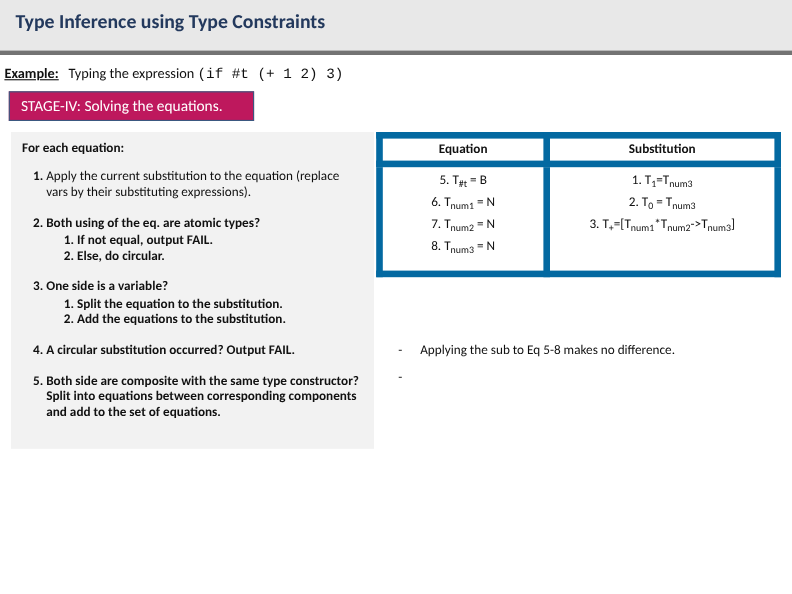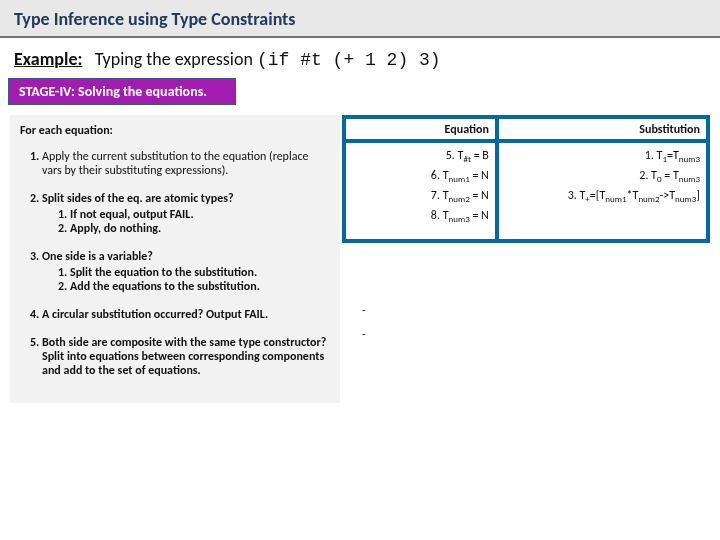--- a/index.html
+++ b/index.html
@@ -6,42 +6,42 @@
   body {
     width: 720px; height: 540px;
     font-family: "Segoe UI", Calibri, Arial, sans-serif;
     background: #fff;
     position: relative;
     font-size: 12px;
     color: #111;
   }
   .title-bar {
     background: #e8e8e8;
-    padding: 8px 14px 6px 14px;
-    border-bottom: 2px solid #737373;
+    padding: 8px 14px 16px 14px;
+    border-bottom: 4px solid #737373;
   }
   .title-bar h1 {
     font-size: 18px;
     font-weight: bold;
     color: #23395d;
   }
   .example-line {
-    padding: 10px 14px 8px 14px;
-    font-size: 18px;
+    padding: 10px 14px 8px 4px;
+    font-size: 13px;
   }
   .example-line .lbl { font-weight: bold; text-decoration: underline; }
   .example-line .code { font-family: "Courier New", monospace; }
   .stage-box {
     display: inline-block;
-    background: #a21caf;
+    background: #be185d;
     color: #fff;
     padding: 4px 28px 4px 10px;
     margin-left: 8px;
     font-size: 14px;
-    font-weight: bold;
+    font-weight: normal;
     border: 1px solid #3b5880;
   }
   .columns {
     display: flex;
     padding: 10px 10px 0 10px;
     gap: 2px;
   }
   .left-col {
     width: 330px;
     background: #f2f2f2;
@@ -52,22 +52,22 @@
   .left-col ol.top > li { margin-bottom: 14px; font-weight: bold; }
   .left-col ol.top > li .body { font-weight: normal; text-align: right; }
   .left-col ol.sub { list-style: decimal; padding-left: 28px; font-weight: bold; margin-top: 2px;}
   .right-col { flex: 1; }
   table.eq {
     border-collapse: collapse;
     width: 100%;
     margin-bottom: 60px;
   }
   table.eq th, table.eq td {
-    border: 4px solid #0369a1;
-    text-align: right;
+    border: 6px solid #0369a1;
+    text-align: center;
     vertical-align: top;
     padding: 3px 6px;
     font-size: 12px;
   }
   table.eq th { font-weight: bold; }
   table.eq td { height: 100px; }
   .eqcol { width: 42%; }
   .eqcol div, .subcol div { line-height: 1.5; }
   sub { font-size: 9px; }
   .notes { padding-left: 20px; }
@@ -91,24 +91,24 @@
 </div>
 
 <div class="stage-box">STAGE-IV: Solving the equations.</div>
 
 <div class="columns">
   <div class="left-col">
     <div class="hdr">For each equation:</div>
     <ol class="top">
       <li><span class="body">Apply the current substitution to the equation (replace vars by their substituting expressions).</span></li>
       <li>
-        <span>Split sides of the eq. are atomic types?</span>
+        <span>Both using of the eq. are atomic types?</span>
         <ol class="sub">
           <li>If not equal, output FAIL.</li>
-          <li>Apply, do nothing.</li>
+          <li>Else, do circular.</li>
         </ol>
       </li>
       <li>
         <span>One side is a variable?</span>
         <ol class="sub">
           <li>Split the equation to the substitution.</li>
           <li>Add the equations to the substitution.</li>
         </ol>
       </li>
       <li><span>A circular substitution occurred? Output FAIL.</span></li>
@@ -135,20 +135,21 @@
           <div>2. T<sub>0</sub> = T<sub>num3</sub></div>
           <div>3. T<sub>+</sub>=[T<sub>num1</sub>*T<sub>num2</sub>-&gt;T<sub>num3</sub>]</div>
         </td>
       </tr>
     </tbody>
       </table>
 
     <div class="notes">
       <div class="row">
         <div class="dash">-</div>
+        <div>Applying the sub to Eq 5-8 makes no difference.</div>
       </div>
       <div class="row">
         <div class="dash">-</div>
       </div>
     </div>
   </div>
 </div>
 
 
 

